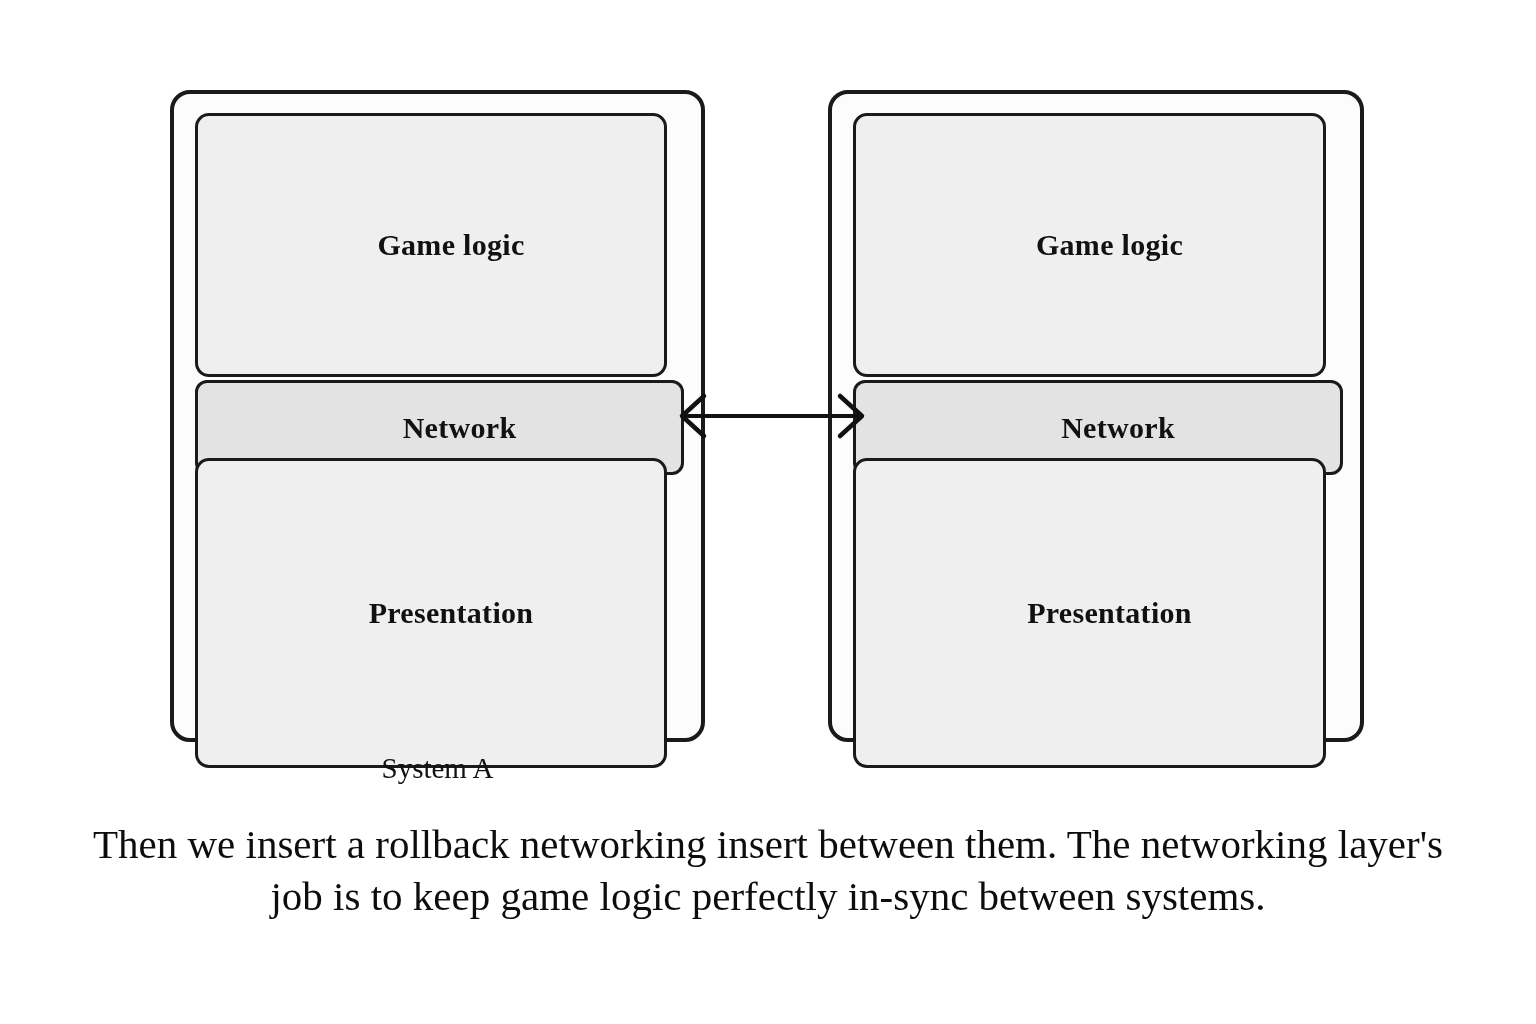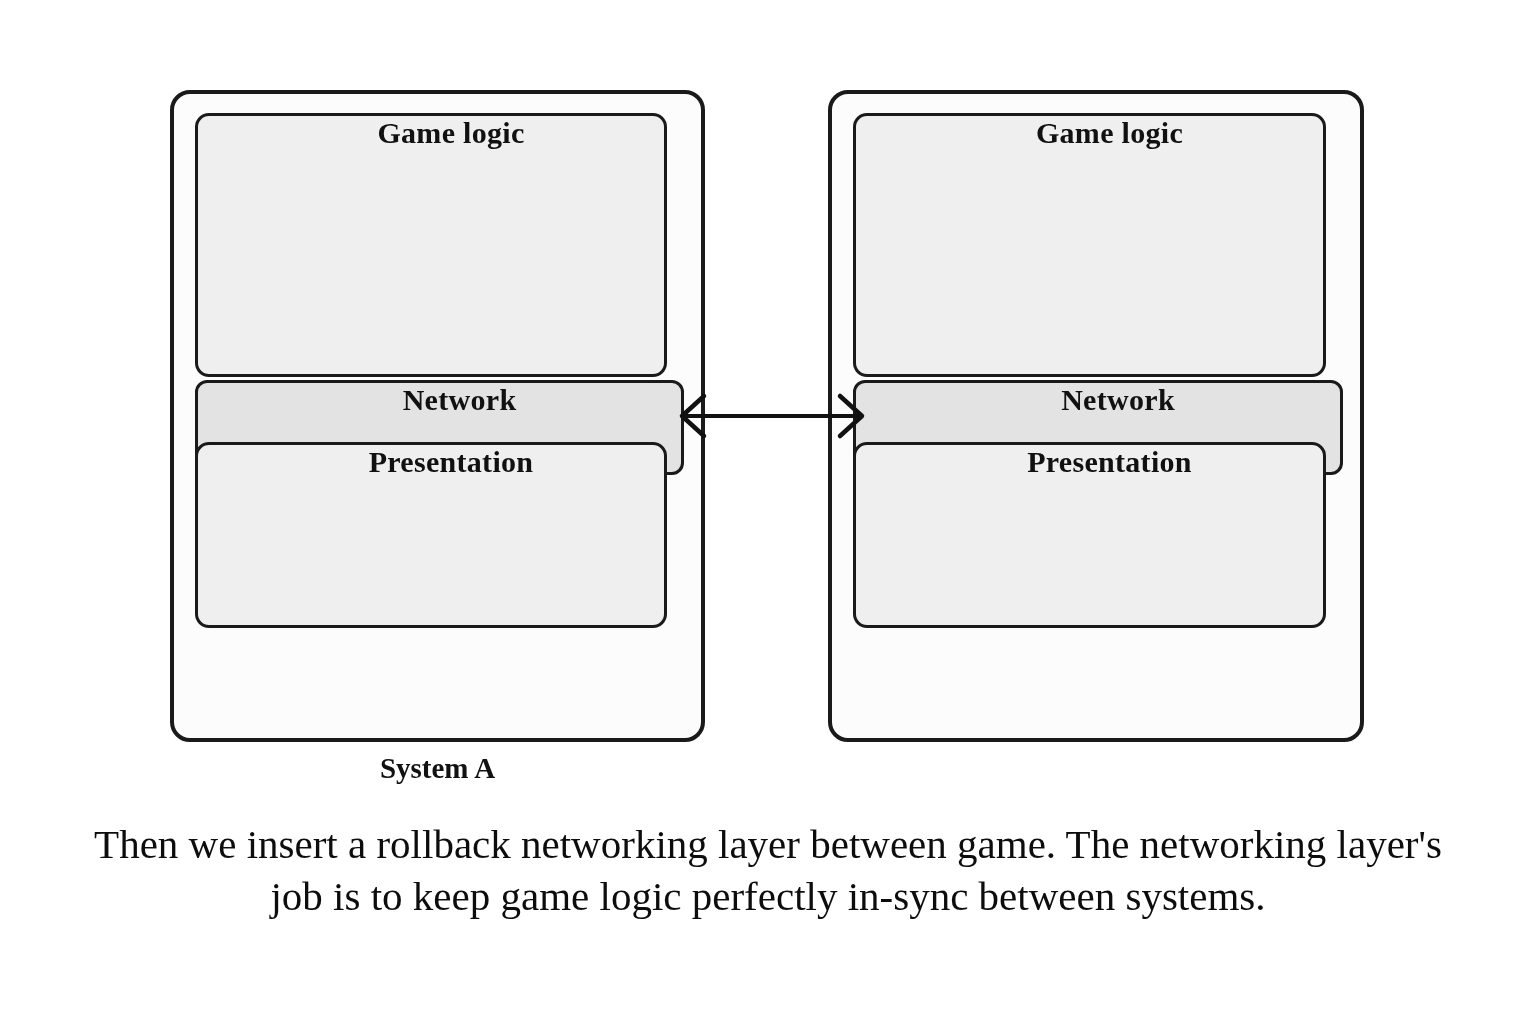--- a/index.html
+++ b/index.html
@@ -44,20 +44,21 @@
   .system.a { left: 170px; width: 535px; }
   .system.b { left: 828px; width: 536px; }
 
   
   .layer {
     position: absolute;
     box-sizing: border-box;
     border: 3px solid #1a1a1a;
     border-radius: 14px;
     display: flex;
+    align-items: center;
     justify-content: center;
     background: #efefef;
     font-weight: bold;
     font-size: 30px;
     letter-spacing: 0.3px;
     color: #111111;
     padding-left: 40px;
   }
   .layer.game {
     left: 21px;
@@ -69,32 +70,32 @@
     left: 21px;
     right: 17px;
     top: 286px;
     height: 95px;
     background: #e3e3e3;
     border-radius: 12px;
   }
   .layer.present {
     left: 21px;
     right: 34px;
-    top: 348px;
-    height: 186px;
+    top: 364px;
+    height: 310px;
   }
 
   
   .system-label {
     position: absolute;
     top: 748px;
     height: 40px;
     line-height: 40px;
     text-align: center;
-    font-weight: bold;
+    font-weight: normal;
     font-size: 29px;
     color: #111111;
   }
   .system-label.a { left: 170px; width: 535px; }
   .system-label.b { left: 828px; width: 536px; }
 
   
   .connector {
     position: absolute;
     left: 640px;
@@ -154,15 +155,15 @@
 
       <line x1="42" y1="36" x2="222" y2="36" stroke="#111111" stroke-width="4"></line>
 
       <polyline points="64,16 42,36 64,56" fill="none" stroke="#111111" stroke-width="4.5" stroke-linecap="round" stroke-linejoin="round"></polyline>
 
       <polyline points="200,16 222,36 200,56" fill="none" stroke="#111111" stroke-width="4.5" stroke-linecap="round" stroke-linejoin="round"></polyline>
     </svg>
 
   </div>
 
-  <div class="caption">Then we insert a rollback networking layer between game. The networking layer's job is to keep game logic perfectly in-sync between systems.</div>
+  <div class="caption">Then we insert a rollback networking insert between them. The networking layer's job is to keep game logic perfectly in-sync between systems.</div>
 
 </div>
 
 </body></html>

